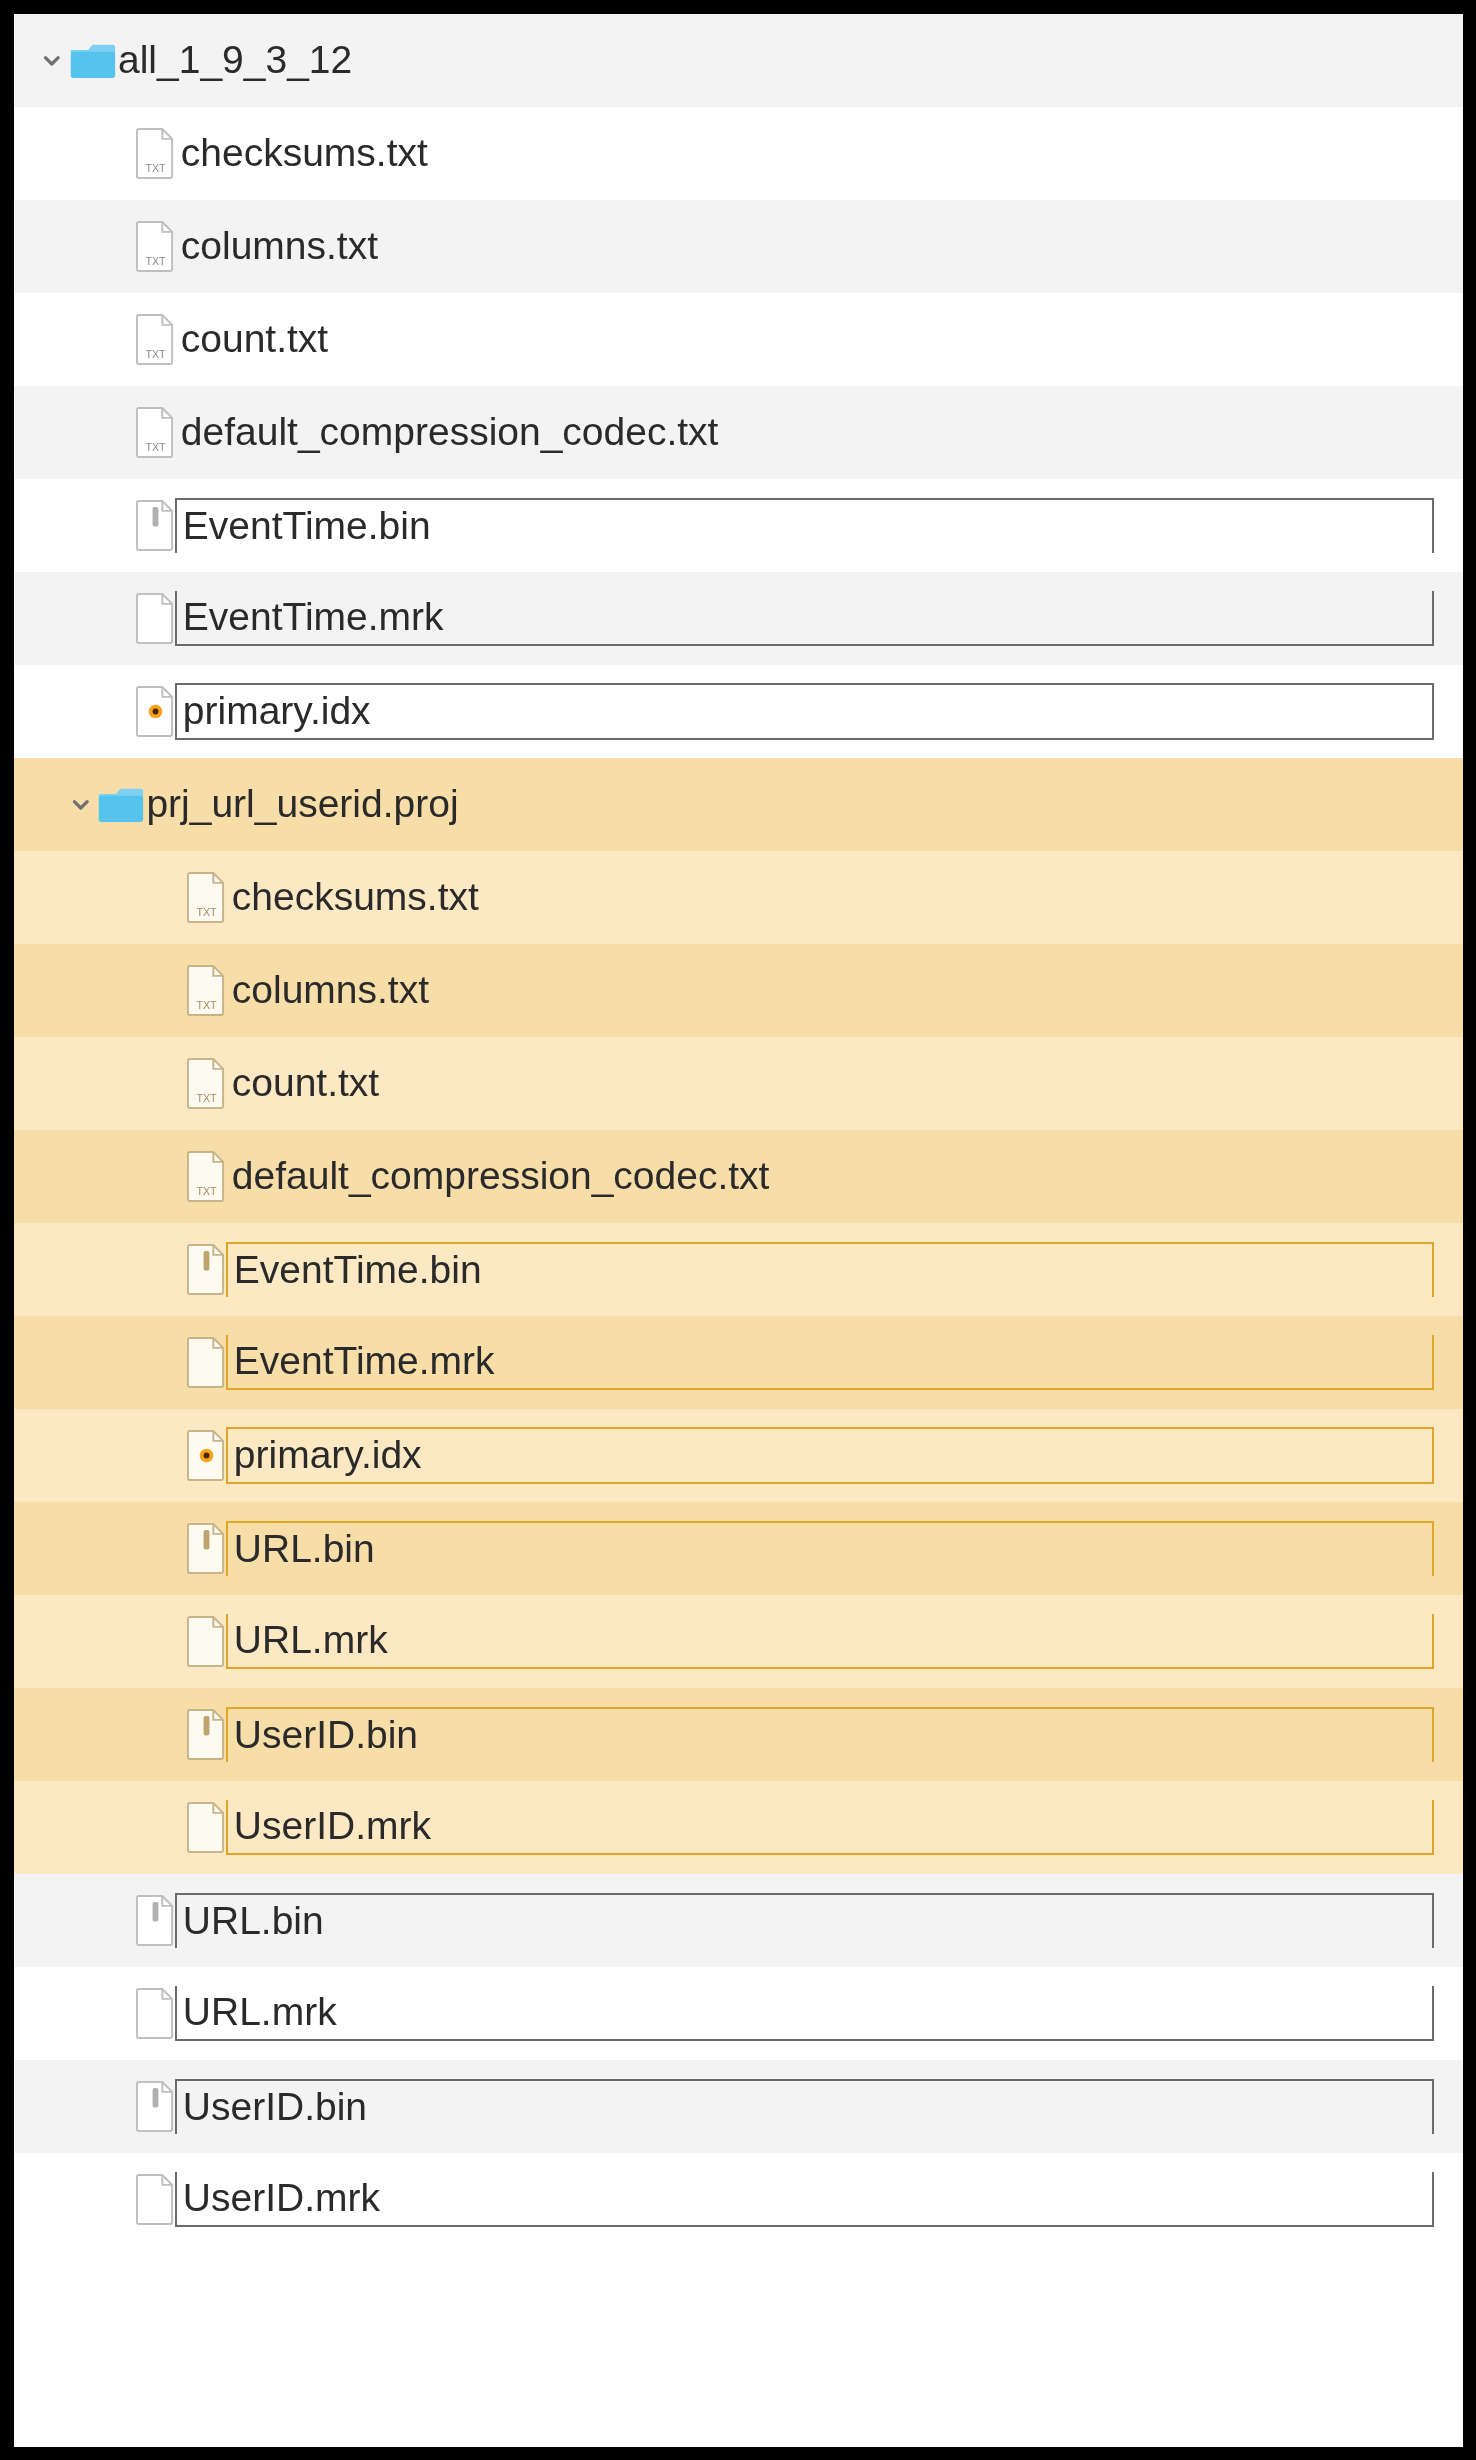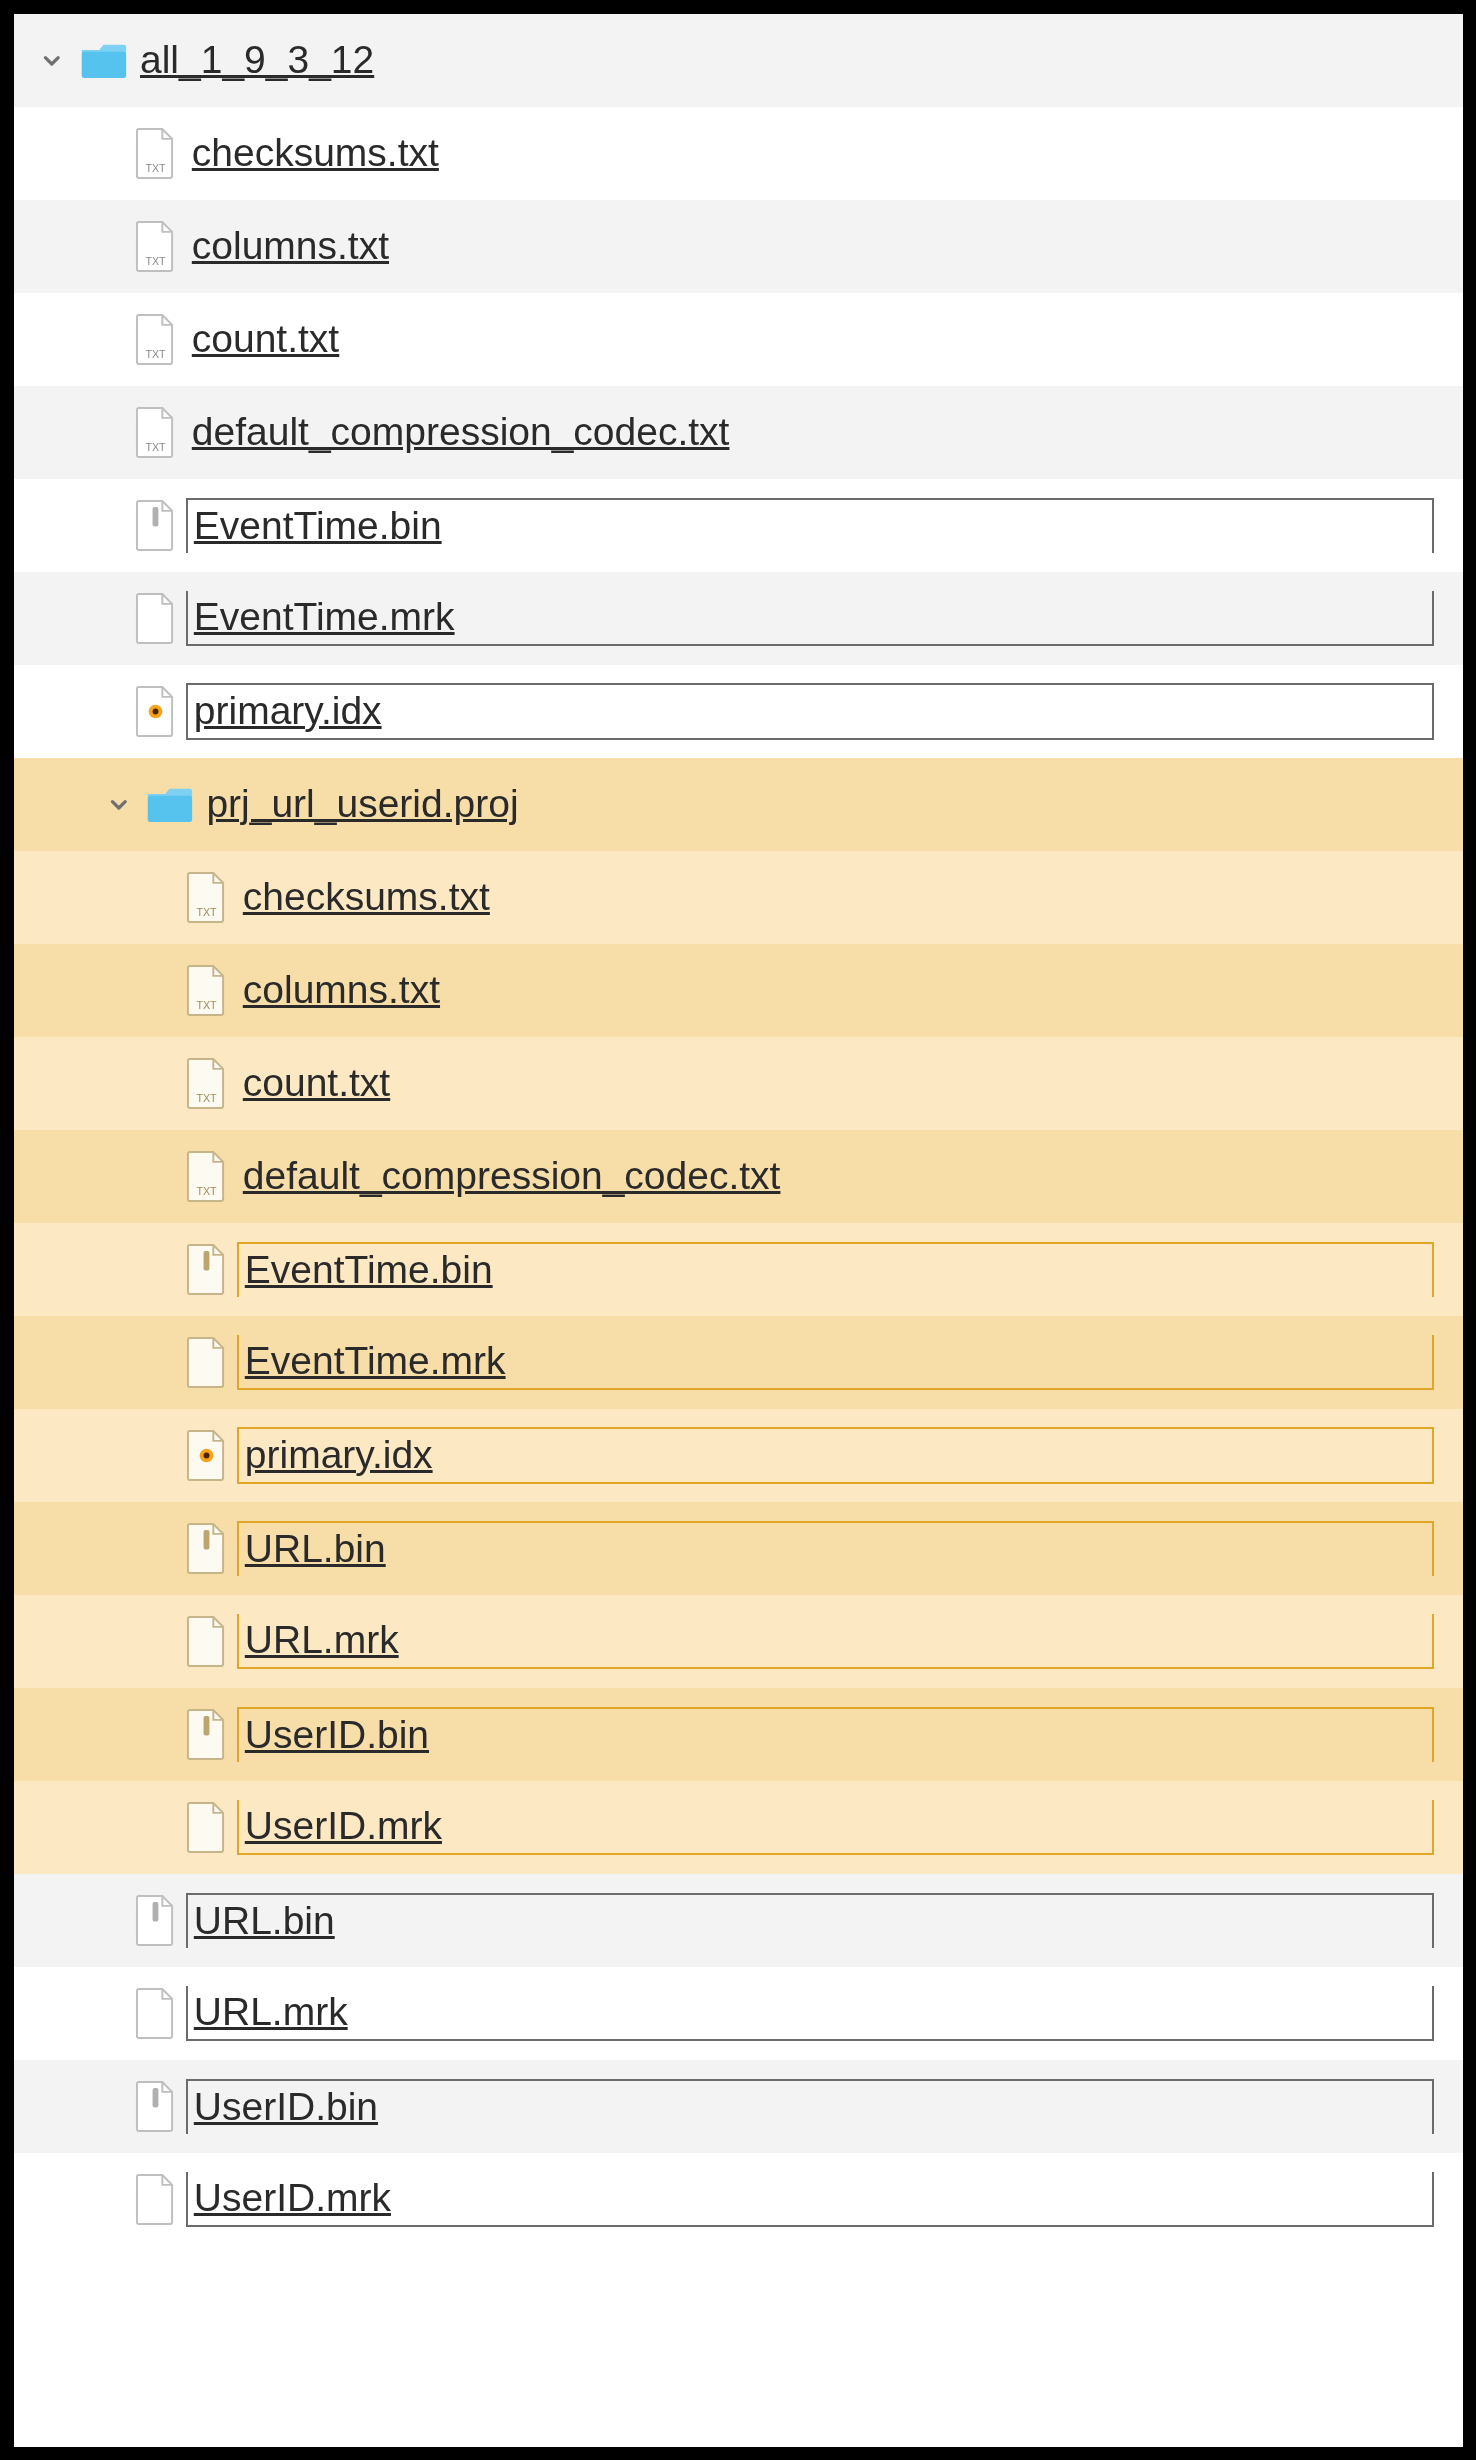--- a/index.html
+++ b/index.html
@@ -21,30 +21,29 @@
     width: 100%;
     height: 100%;
     background: #fff;
     overflow: hidden;
   }
   .row {
     display: flex;
     align-items: center;
     height: 93px;
     padding-left: 19.7px;
-    gap: 13px;
-    text-decoration: underline;
+    gap: 2px;
   }
   .row.stripe { background: #f3f3f3; }
   .row.hl     { background: #fce9c4; }
   .row.hl.stripe { background: #f7dda8; }
 
   .depth-0 { padding-left: 23.6px; }
   .depth-1 { padding-left: 118px; }
-  .depth-1.with-disclosure { padding-left: 90px; text-align: center; }
+  .depth-1.with-disclosure { padding-left: 52px; text-align: center; }
   .depth-2 { padding-left: 169px; }
 
   .disclosure {
     width: 29.6px;
     height: 29.6px;
     display: inline-flex;
     align-items: center;
     justify-content: center;
   }
   .disclosure svg { display:block; }

